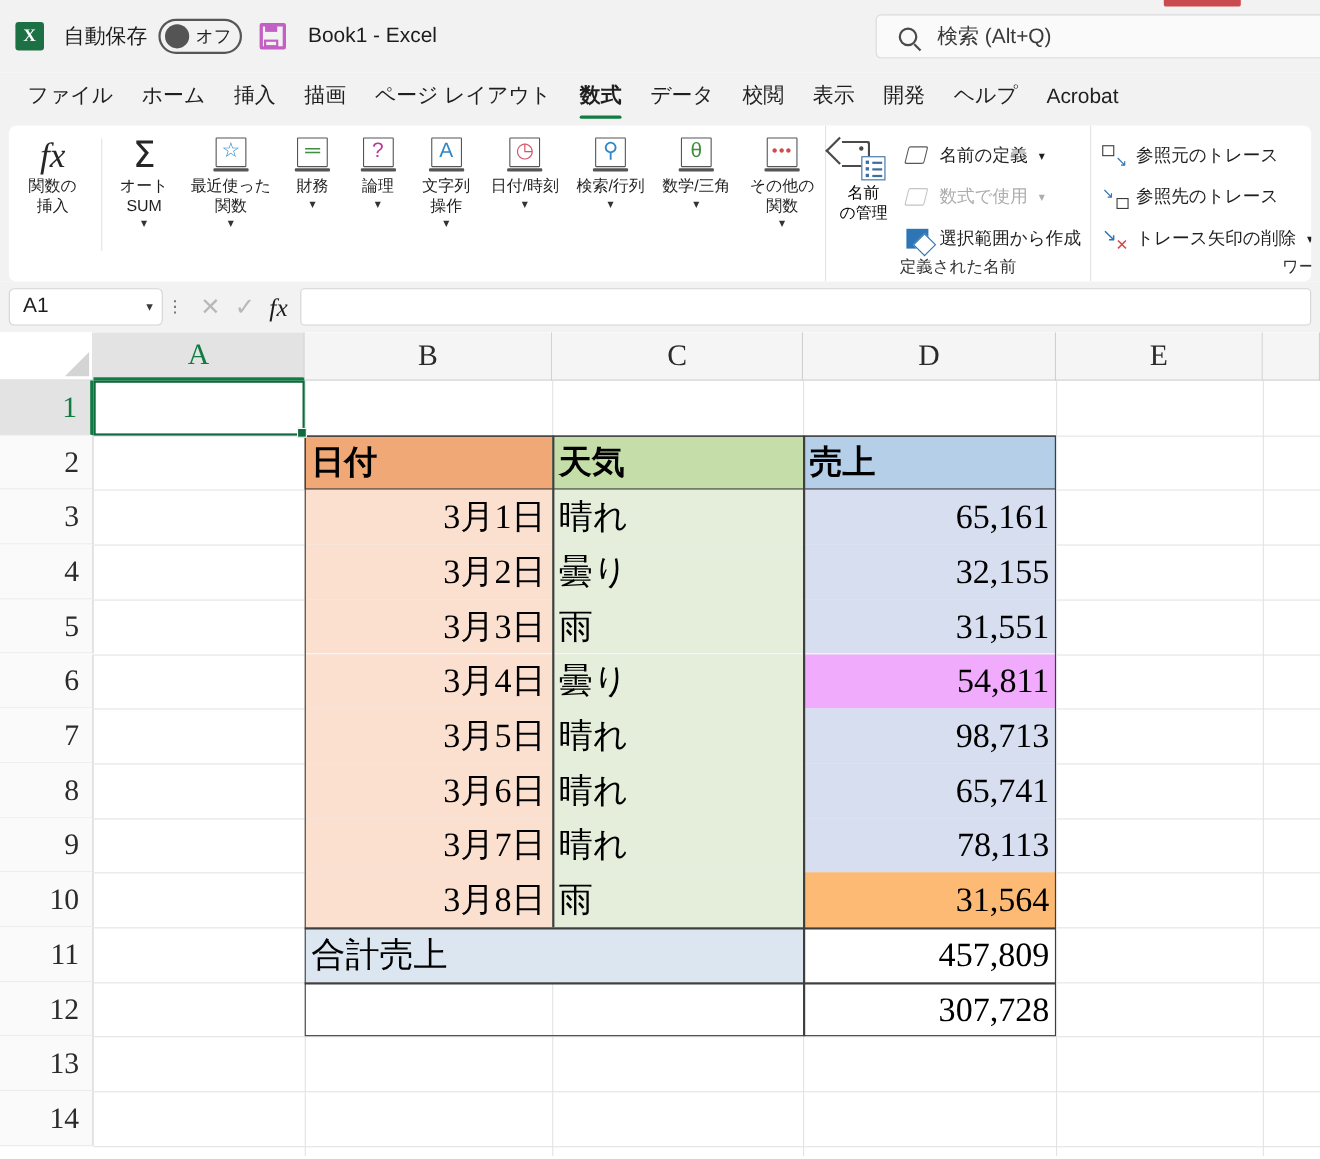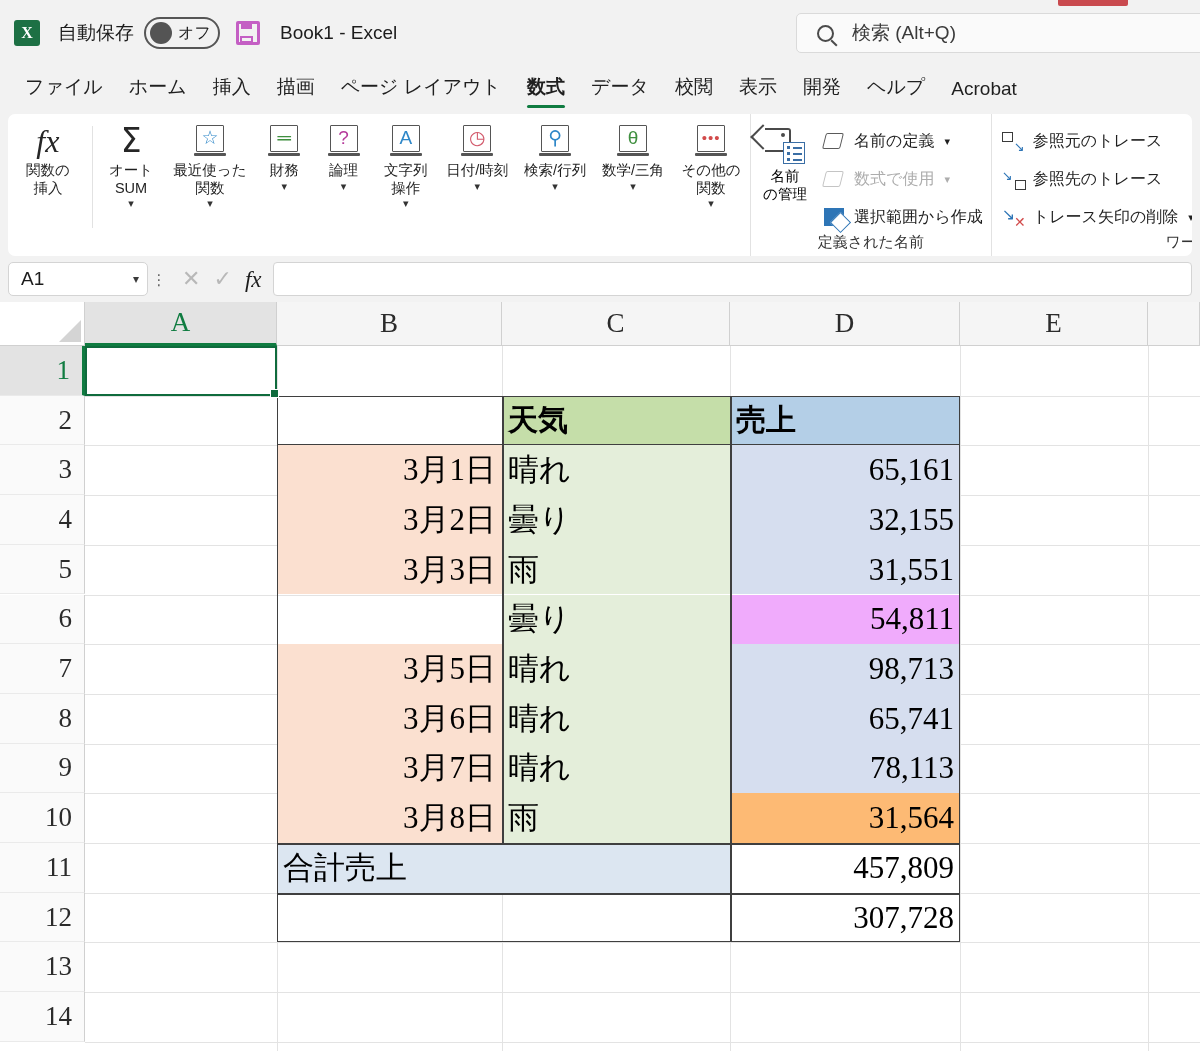--- a/index.html
+++ b/index.html
@@ -764,31 +764,33 @@
       <div class="gline-h" style="top: 292.5px; left: 85px; width: 1115px;"></div>
       <div class="gline-h" style="top: 342.2px; left: 85px; width: 1115px;"></div>
       <div class="gline-h" style="top: 391.9px; left: 85px; width: 1115px;"></div>
       <div class="gline-h" style="top: 441.6px; left: 85px; width: 1115px;"></div>
       <div class="gline-h" style="top: 491.3px; left: 85px; width: 1115px;"></div>
       <div class="gline-h" style="top: 541px; left: 85px; width: 1115px;"></div>
       <div class="gline-h" style="top: 590.7px; left: 85px; width: 1115px;"></div>
       <div class="gline-h" style="top: 640.4px; left: 85px; width: 1115px;"></div>
       <div class="gline-h" style="top: 690.1px; left: 85px; width: 1115px;"></div>
       <div class="gline-h" style="top: 739.8px; left: 85px; width: 1115px;"></div>
+      <div class="cell l hdr" style="left: 277px; width: 225px; top: 93.7px; height: 49.7px; background: rgb(240, 168, 119);">日付</div>
       <div class="cell l hdr" style="left: 502px; width: 228px; top: 93.7px; height: 49.7px; background: rgb(197, 222, 169);">天気</div>
       <div class="cell l hdr" style="left: 730px; width: 230px; top: 93.7px; height: 49.7px; background: rgb(180, 207, 231);">売上</div>
       <div class="cell r" style="left: 277px; width: 225px; top: 143.4px; height: 49.7px; background: rgb(251, 224, 208);">3月1日</div>
       <div class="cell l" style="left: 502px; width: 228px; top: 143.4px; height: 49.7px; background: rgb(228, 238, 218);">晴れ</div>
       <div class="cell r" style="left: 730px; width: 230px; top: 143.4px; height: 49.7px; background: rgb(214, 222, 239);">65,161</div>
       <div class="cell r" style="left: 277px; width: 225px; top: 193.1px; height: 49.7px; background: rgb(251, 224, 208);">3月2日</div>
       <div class="cell l" style="left: 502px; width: 228px; top: 193.1px; height: 49.7px; background: rgb(228, 238, 218);">曇り</div>
       <div class="cell r" style="left: 730px; width: 230px; top: 193.1px; height: 49.7px; background: rgb(214, 222, 239);">32,155</div>
       <div class="cell r" style="left: 277px; width: 225px; top: 242.8px; height: 49.7px; background: rgb(251, 224, 208);">3月3日</div>
       <div class="cell l" style="left: 502px; width: 228px; top: 242.8px; height: 49.7px; background: rgb(228, 238, 218);">雨</div>
       <div class="cell r" style="left: 730px; width: 230px; top: 242.8px; height: 49.7px; background: rgb(214, 222, 239);">31,551</div>
+      <div class="cell r" style="left: 277px; width: 225px; top: 292.5px; height: 49.7px; background: rgb(251, 224, 208);">3月4日</div>
       <div class="cell l" style="left: 502px; width: 228px; top: 292.5px; height: 49.7px; background: rgb(228, 238, 218);">曇り</div>
       <div class="cell r" style="left: 730px; width: 230px; top: 292.5px; height: 49.7px; background: #f0abfc;">54,811</div>
       <div class="cell r" style="left: 277px; width: 225px; top: 342.2px; height: 49.7px; background: rgb(251, 224, 208);">3月5日</div>
       <div class="cell l" style="left: 502px; width: 228px; top: 342.2px; height: 49.7px; background: rgb(228, 238, 218);">晴れ</div>
       <div class="cell r" style="left: 730px; width: 230px; top: 342.2px; height: 49.7px; background: rgb(214, 222, 239);">98,713</div>
       <div class="cell r" style="left: 277px; width: 225px; top: 391.9px; height: 49.7px; background: rgb(251, 224, 208);">3月6日</div>
       <div class="cell l" style="left: 502px; width: 228px; top: 391.9px; height: 49.7px; background: rgb(228, 238, 218);">晴れ</div>
       <div class="cell r" style="left: 730px; width: 230px; top: 391.9px; height: 49.7px; background: rgb(214, 222, 239);">65,741</div>
       <div class="cell r" style="left: 277px; width: 225px; top: 441.6px; height: 49.7px; background: rgb(251, 224, 208);">3月7日</div>
       <div class="cell l" style="left: 502px; width: 228px; top: 441.6px; height: 49.7px; background: rgb(228, 238, 218);">晴れ</div>

